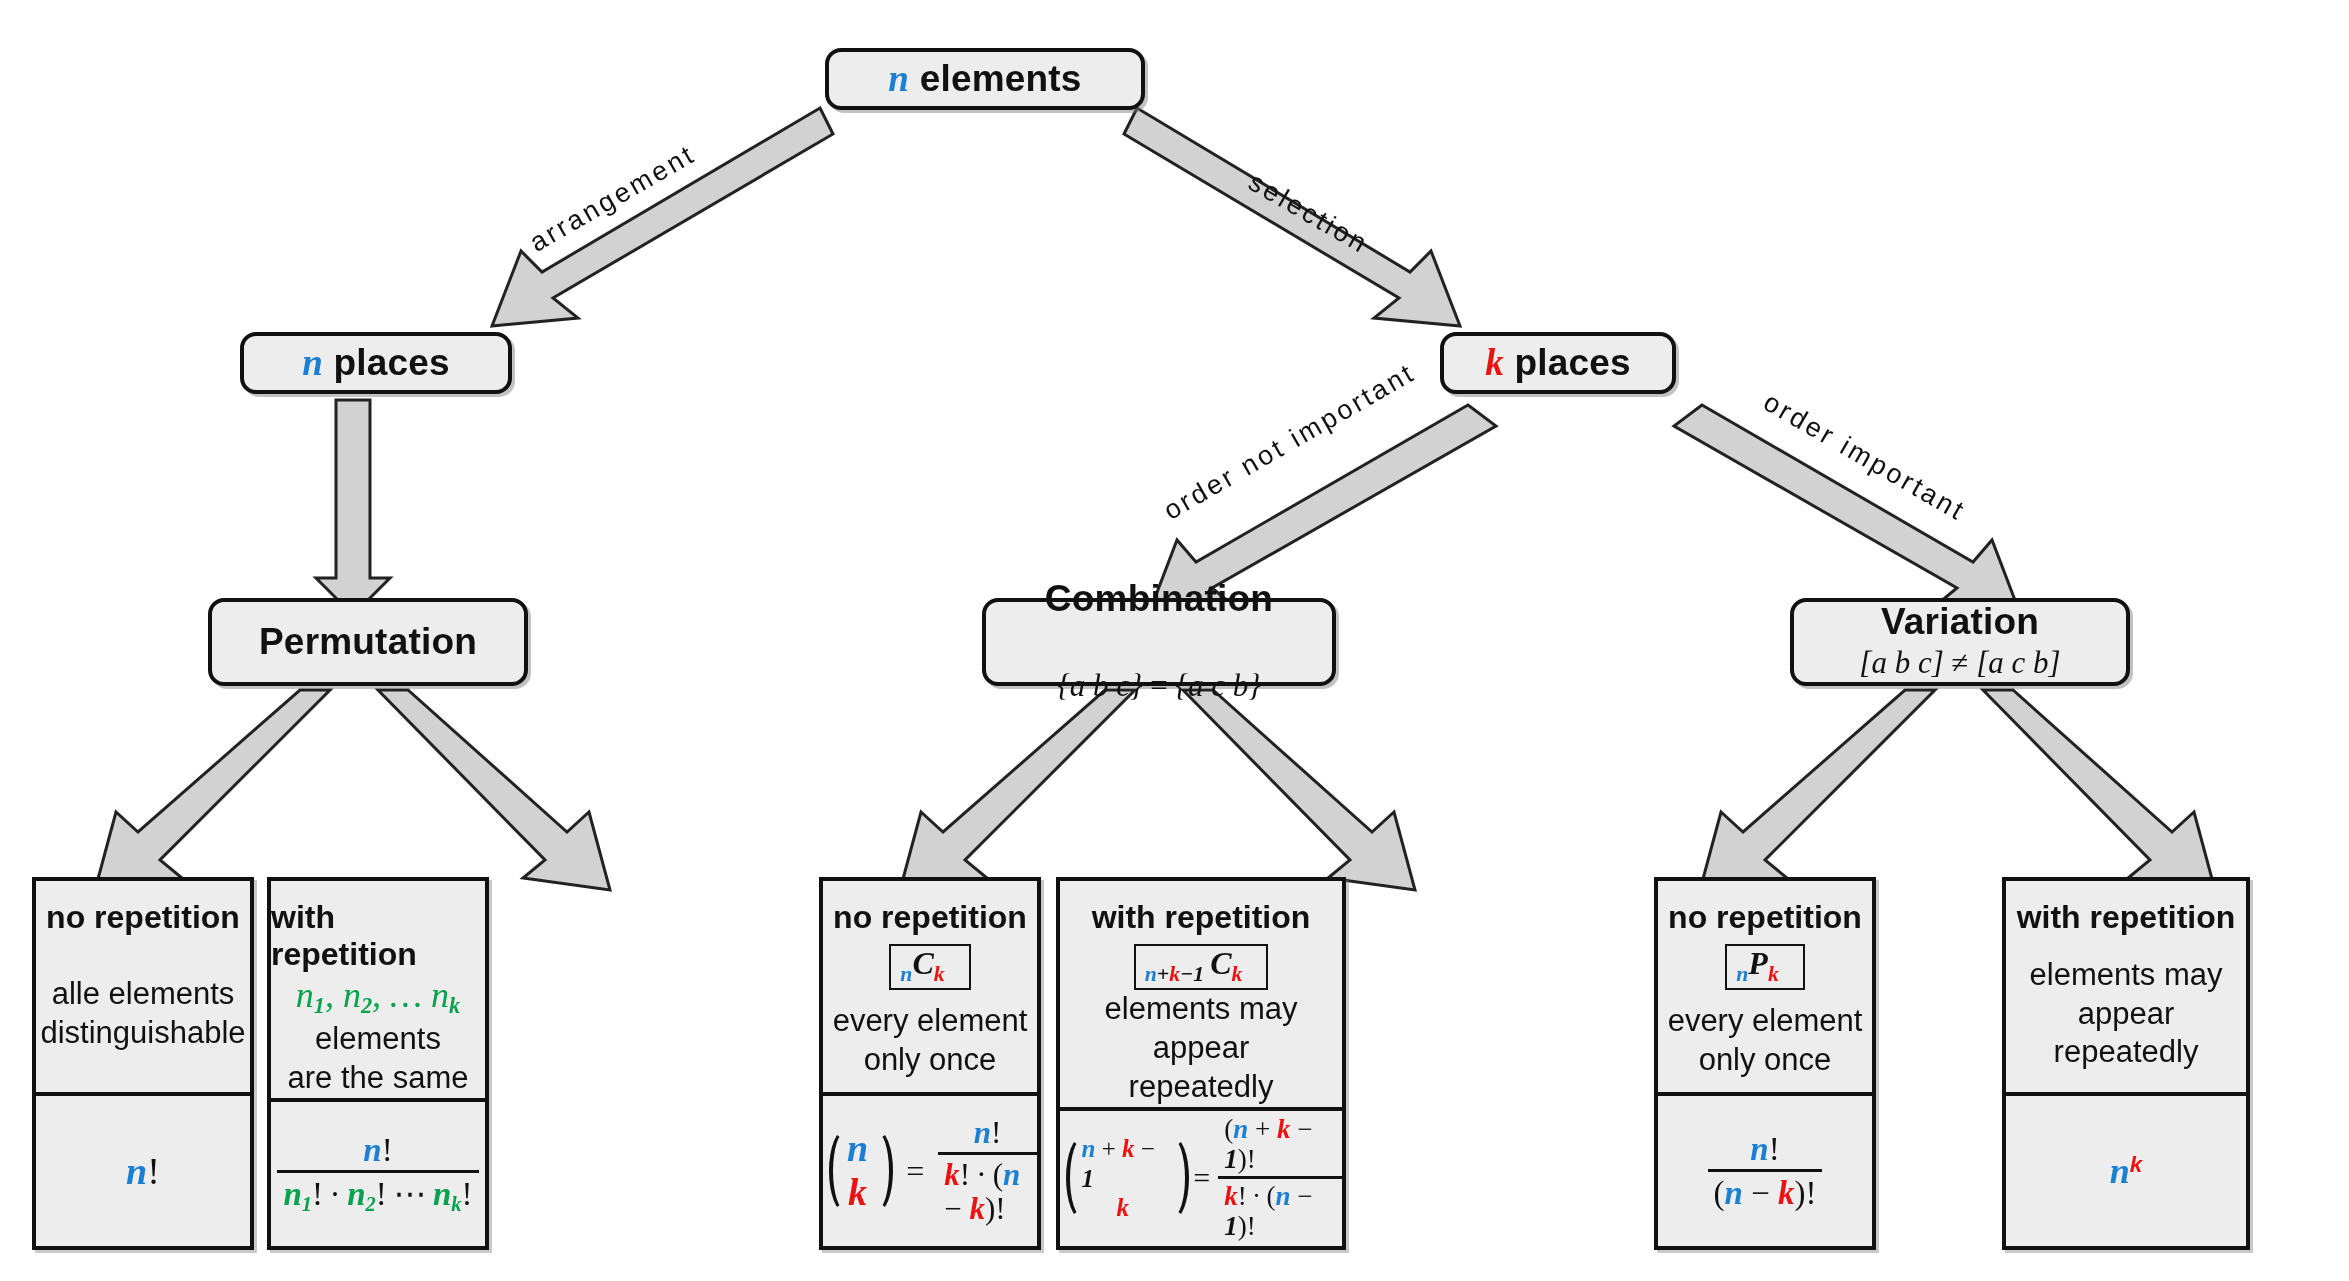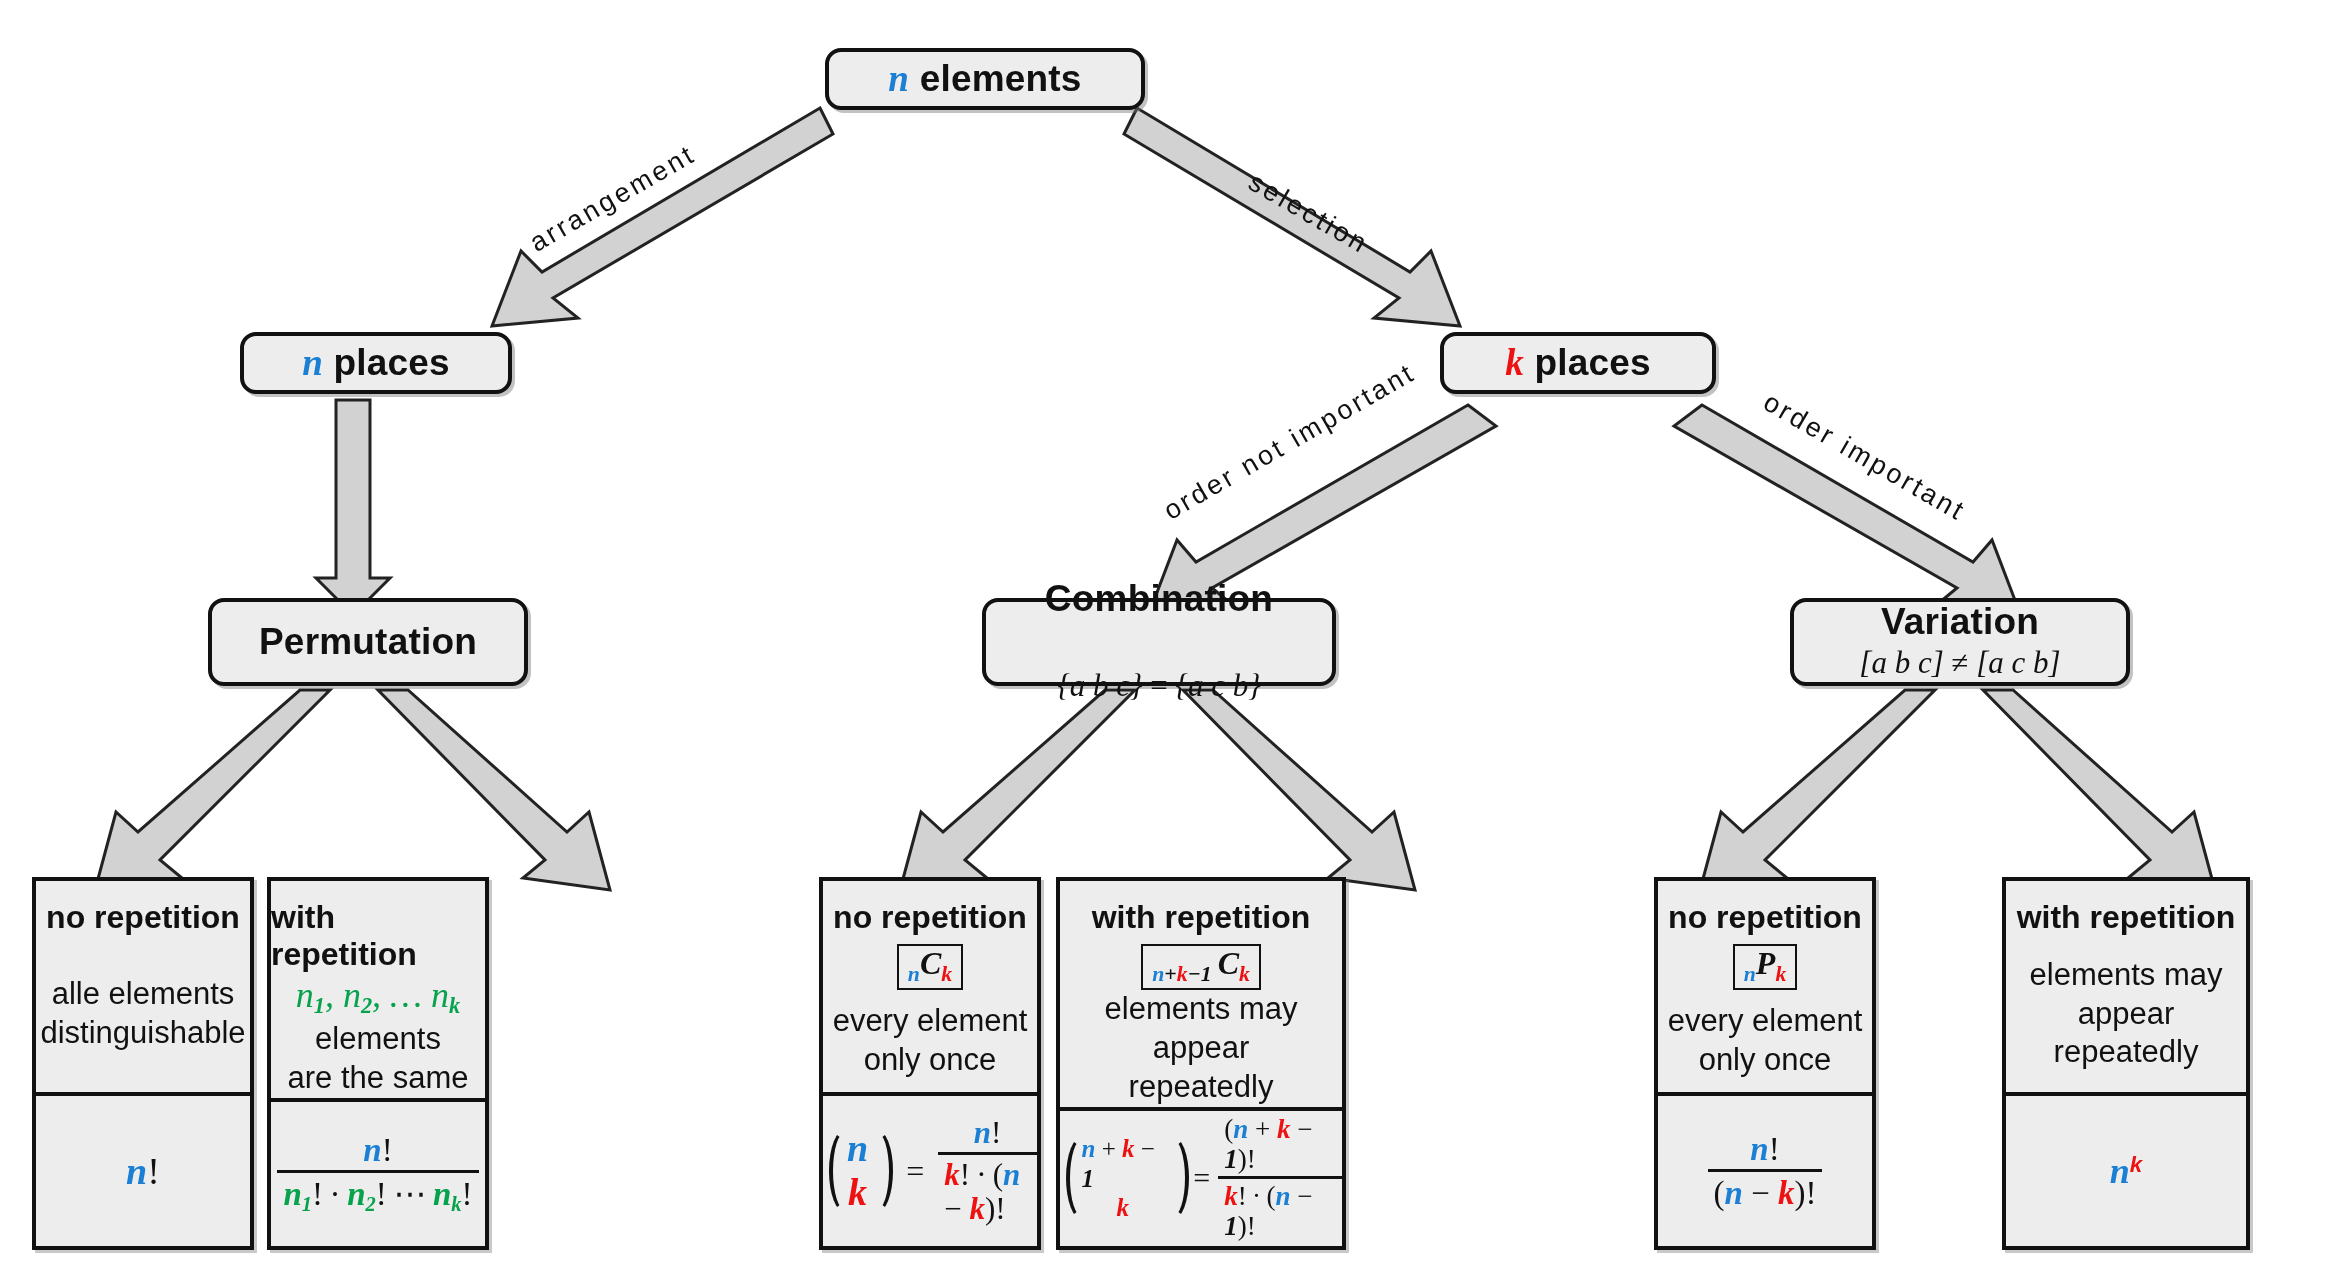--- a/index.html
+++ b/index.html
@@ -27,21 +27,21 @@
     z-index:5;
     margin-left:14px;
   }
   .leaf .top{
     flex:1 1 auto;display:flex;flex-direction:column;align-items:center;
     padding-top:18px;border-bottom:4px solid #111;
   }
   .leaf .hdr{font-weight:bold;font-size:32px;color:#111;}
   .leaf .notbox{
     margin-top:8px;border:2px solid #111;background:#ededed;
-    padding:1px 9px 3px 9px;line-height:1;
+    padding:1px 24px 3px 9px;line-height:1;
   }
   .leaf .desc{
     margin-top:auto;margin-bottom:auto;
     font-size:31px;color:#111;text-align:center;line-height:1.25;
     padding:0 8px;
   }
   .leaf .bot{
     height:150px;display:flex;align-items:center;justify-content:center;
   }
 
@@ -124,21 +124,21 @@
     </div>
   </div>
 
   <div class="node" style="left:240px;top:332px;width:272px;height:62px;">
     <div class="title">
       <span class="m blue">n</span>
       <span>places</span>
     </div>
   </div>
 
-  <div class="node" style="left:1440px;top:332px;width:276px;height:62px;">
+  <div class="node" style="left:1440px;top:332px;width:236px;height:62px;">
     <div class="title">
       <span class="m red">k</span>
       <span>places</span>
     </div>
   </div>
 
   <div class="node" style="left:208px;top:598px;width:320px;height:88px;">
     <div class="title">Permutation</div>
   </div>
 

